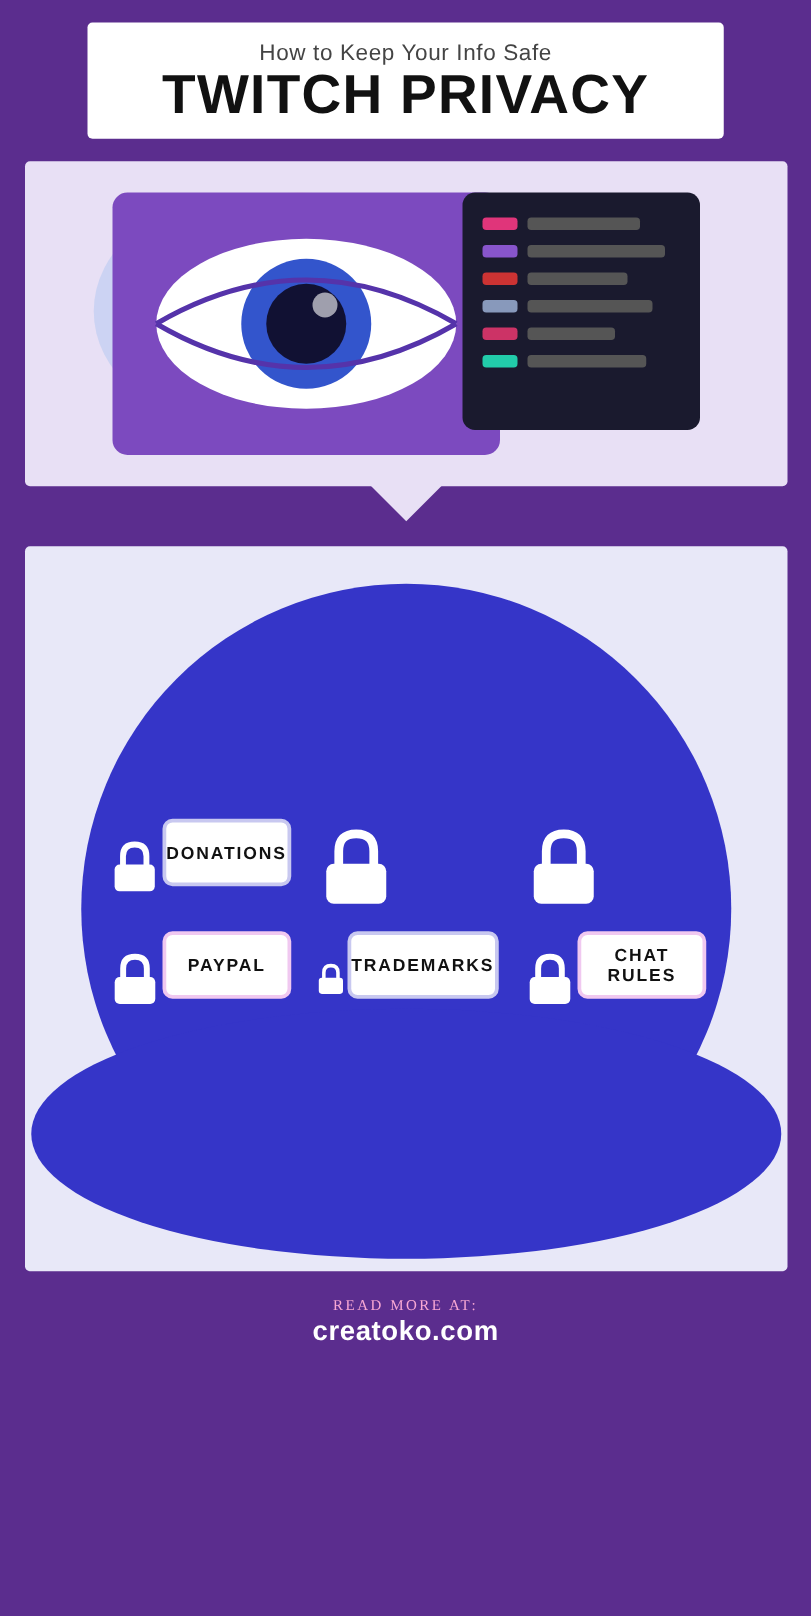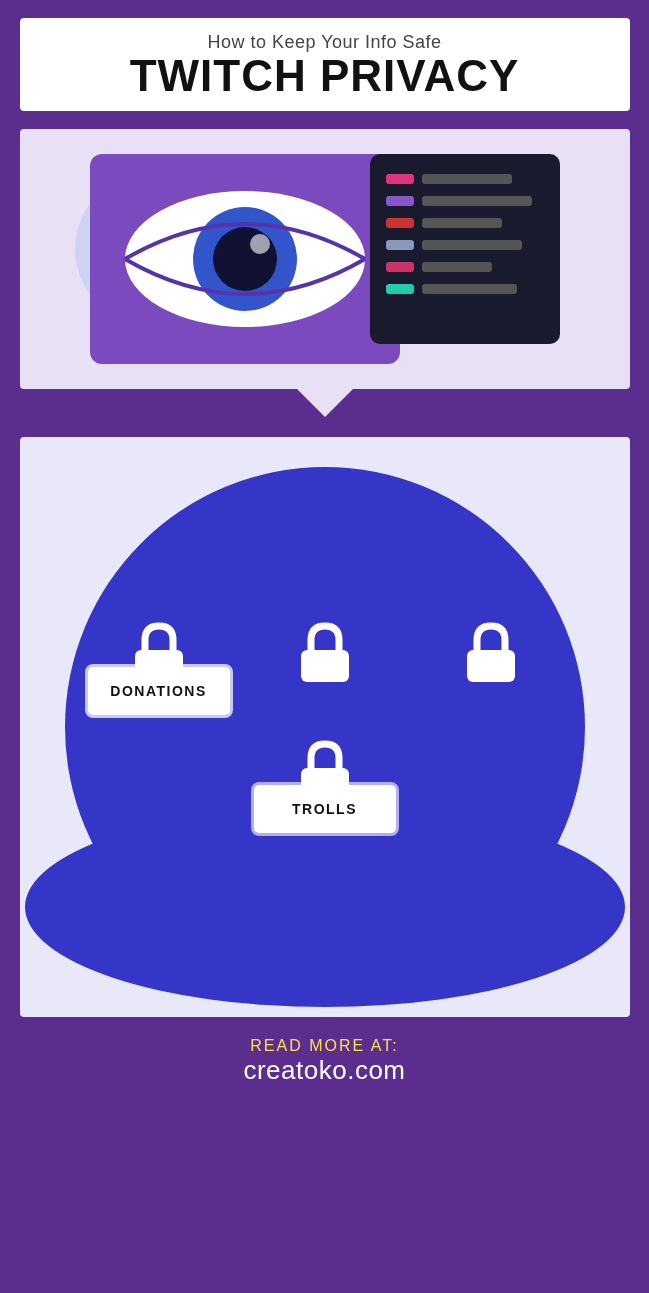--- a/index.html
+++ b/index.html
@@ -9,21 +9,21 @@
       background-color: #5b2d8e;
       font-family: Arial, sans-serif;
       display: flex;
       flex-direction: column;
       align-items: center;
     }
 
     
     .header {
       background: white;
-      width: 610px;
+      width: 509px;
       margin: 18px auto 0;
       padding: 14px 20px 12px;
       text-align: center;
       border-radius: 4px;
     }
     .header-subtitle {
       font-size: 18px;
       color: #444;
       font-weight: 500;
       letter-spacing: 0.5px;
@@ -180,21 +180,21 @@
 
     .lock-row {
       display: flex;
       gap: 18px;
       position: relative;
       z-index: 1;
     }
 
     .lock-item {
       display: flex;
-      flex-direction: column;
+      flex-direction: row;
       align-items: center;
       width: 148px;
     }
 
     .lock-icon {
       width: 68px;
       height: 68px;
       margin-bottom: -22px;
       position: relative;
       z-index: 2;
@@ -233,28 +233,29 @@
     .row3 .lock-item:nth-child(3) .lock-label { border-color: #f0c8f0; }
 
     
     .footer {
       width: 610px;
       margin: 20px auto 18px;
       text-align: center;
       color: #ddd;
     }
     .footer-read-more {
-      font-size: 16px;
+      font-size: 12px;
       letter-spacing: 2px;
-      color: #fde047;
+      color: #f9a8d4;
       text-transform: uppercase;
+      font-family: Liberation Serif, serif;
     }
     .footer-url {
-      font-size: 26px;
-      font-weight: 400;
+      font-size: 22px;
+      font-weight: 700;
       color: white;
       letter-spacing: 0.5px;
     }
   </style>
 </head>
 <body>
 
 <div class="header">
   <div class="header-subtitle">How to Keep Your Info Safe</div>
   <div class="header-title">TWITCH PRIVACY</div>
@@ -329,29 +330,45 @@
       </div>
       <div class="lock-item">
         <svg class="lock-icon" viewBox="0 0 68 68" xmlns="http://www.w3.org/2000/svg">
           <rect x="10" y="32" width="48" height="32" rx="6" fill="white"></rect>
           <path d="M20 32 V22 Q20 8 34 8 Q48 8 48 22 V32" fill="none" stroke="white" stroke-width="7" stroke-linecap="round"></path>
         </svg>
       </div>
     </div>
 
     <div class="lock-row row2">
-      <div class="lock-item">
-        <svg class="lock-icon" viewBox="0 0 68 68" xmlns="http://www.w3.org/2000/svg">
-          <rect x="10" y="32" width="48" height="32" rx="6" fill="white"></rect>
-          <path d="M20 32 V22 Q20 8 34 8 Q48 8 48 22 V32" fill="none" stroke="white" stroke-width="7" stroke-linecap="round"></path>
-        </svg>
-        <div class="lock-label">TROLLS</div>
-      </div>
-    </div>
-
+    </div>
+
+    <div class="lock-row row3">
+      <div class="lock-item">
+        <svg class="lock-icon" viewBox="0 0 68 68" xmlns="http://www.w3.org/2000/svg">
+          <rect x="10" y="32" width="48" height="32" rx="6" fill="white"></rect>
+          <path d="M20 32 V22 Q20 8 34 8 Q48 8 48 22 V32" fill="none" stroke="white" stroke-width="7" stroke-linecap="round"></path>
+        </svg>
+        <div class="lock-label">PAYPAL</div>
+      </div>
+      <div class="lock-item">
+        <svg class="lock-icon" viewBox="0 0 68 68" xmlns="http://www.w3.org/2000/svg">
+          <rect x="10" y="32" width="48" height="32" rx="6" fill="white"></rect>
+          <path d="M20 32 V22 Q20 8 34 8 Q48 8 48 22 V32" fill="none" stroke="white" stroke-width="7" stroke-linecap="round"></path>
+        </svg>
+        <div class="lock-label">TRADEMARKS</div>
+      </div>
+      <div class="lock-item">
+        <svg class="lock-icon" viewBox="0 0 68 68" xmlns="http://www.w3.org/2000/svg">
+          <rect x="10" y="32" width="48" height="32" rx="6" fill="white"></rect>
+          <path d="M20 32 V22 Q20 8 34 8 Q48 8 48 22 V32" fill="none" stroke="white" stroke-width="7" stroke-linecap="round"></path>
+        </svg>
+        <div class="lock-label">CHAT RULES</div>
+      </div>
+    </div>
 
   </div>
 </div>
 
 <div class="footer">
   <div class="footer-read-more">READ MORE AT:</div>
   <div class="footer-url">creatoko.com</div>
 </div>
 
 </body></html>

